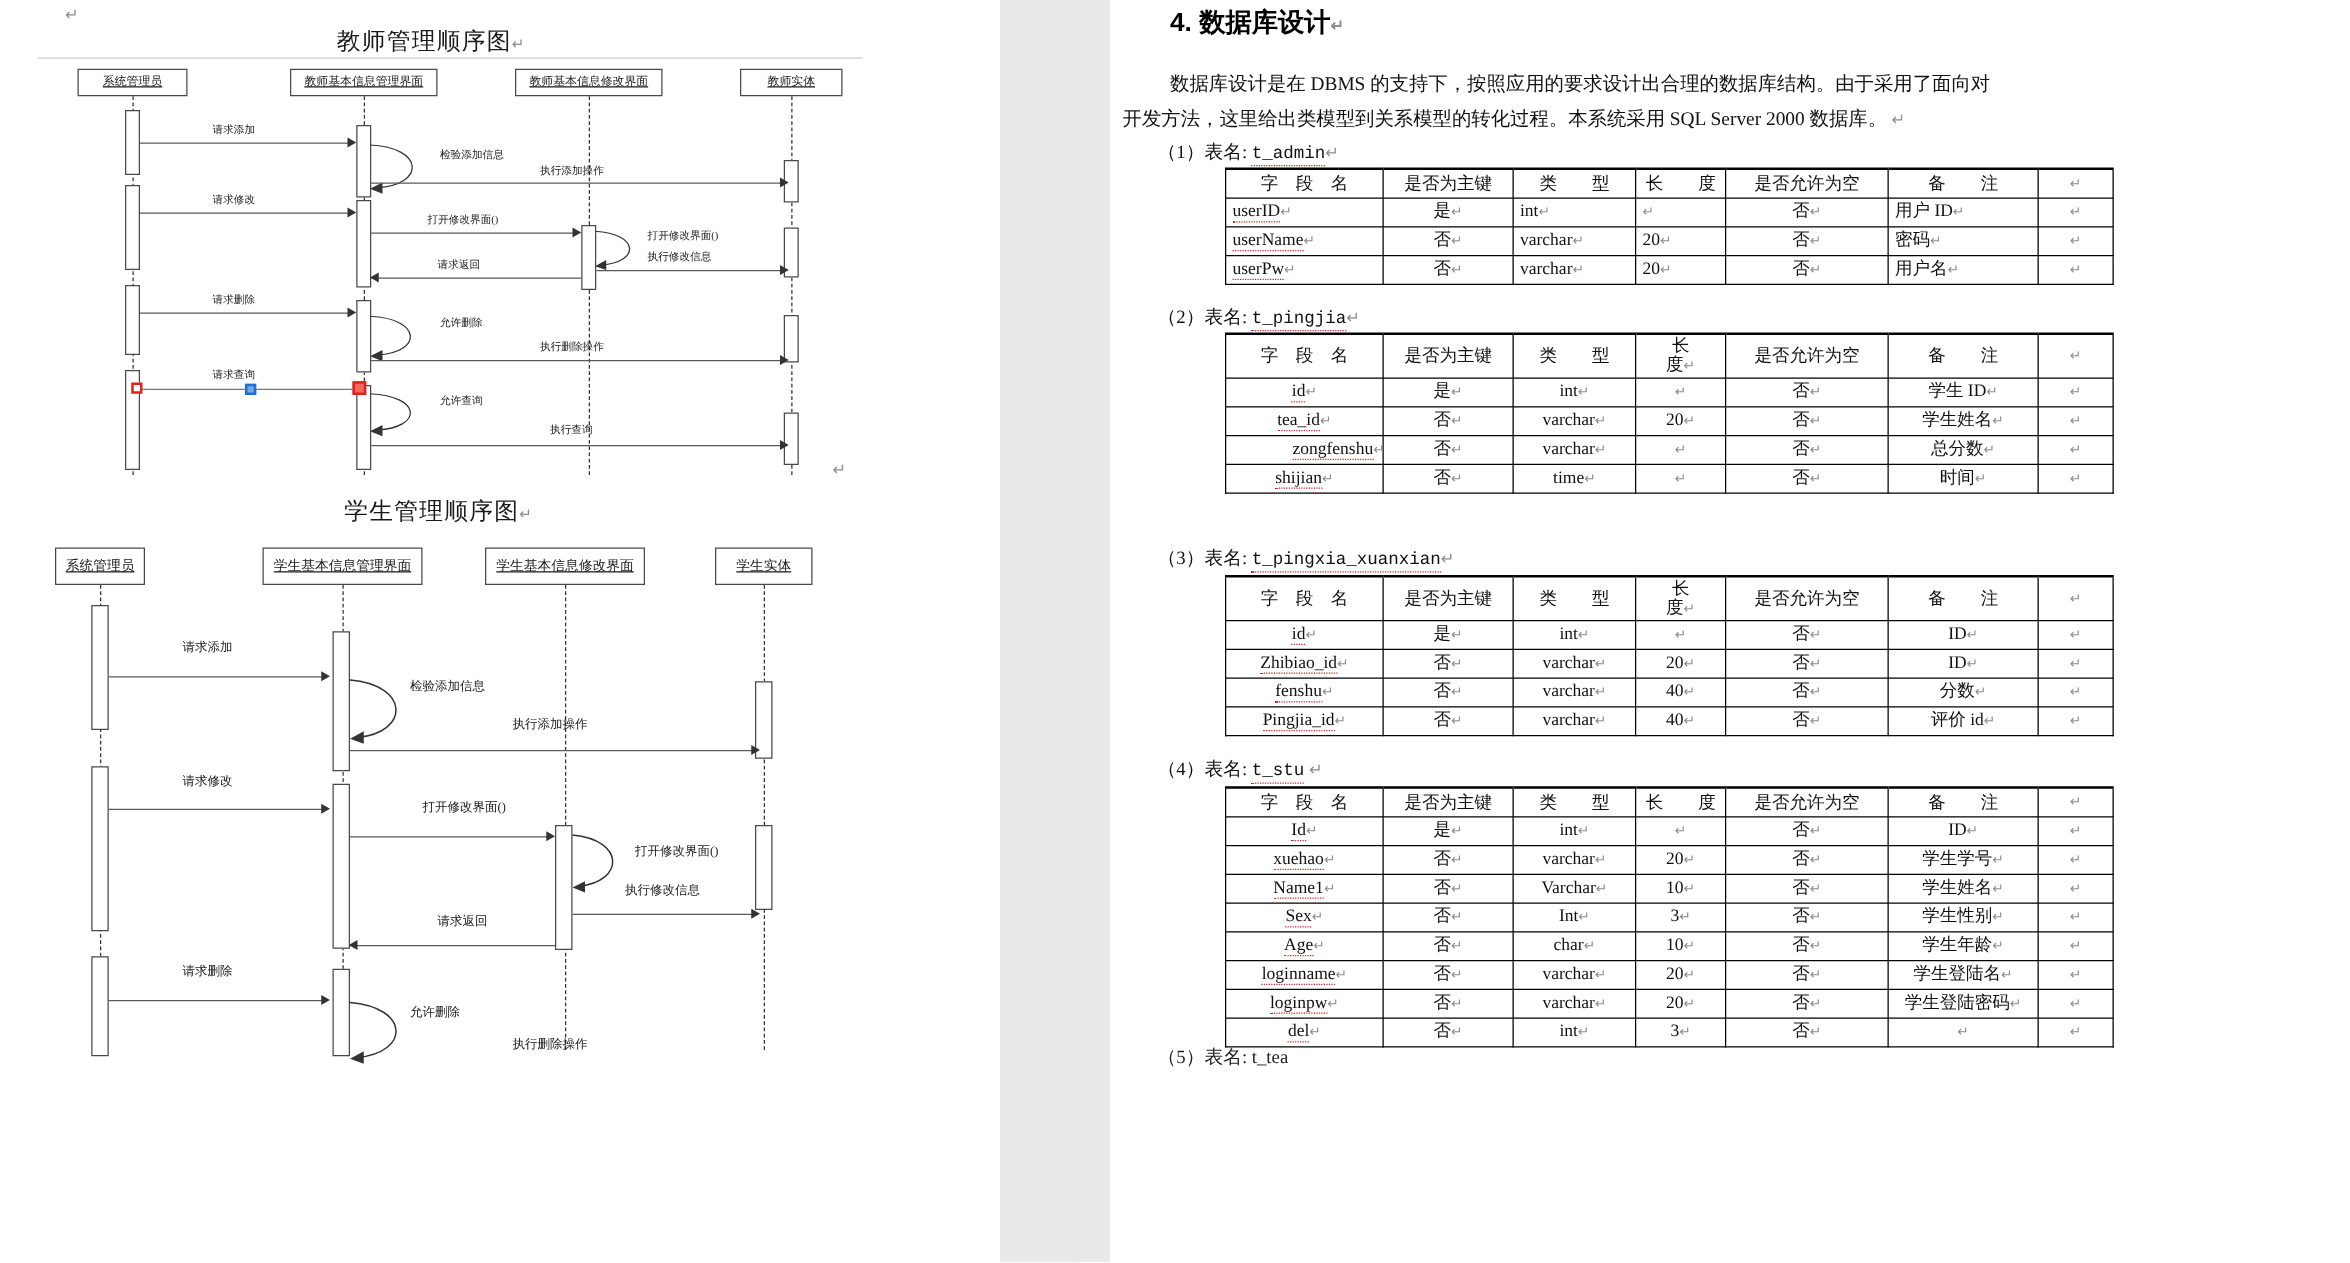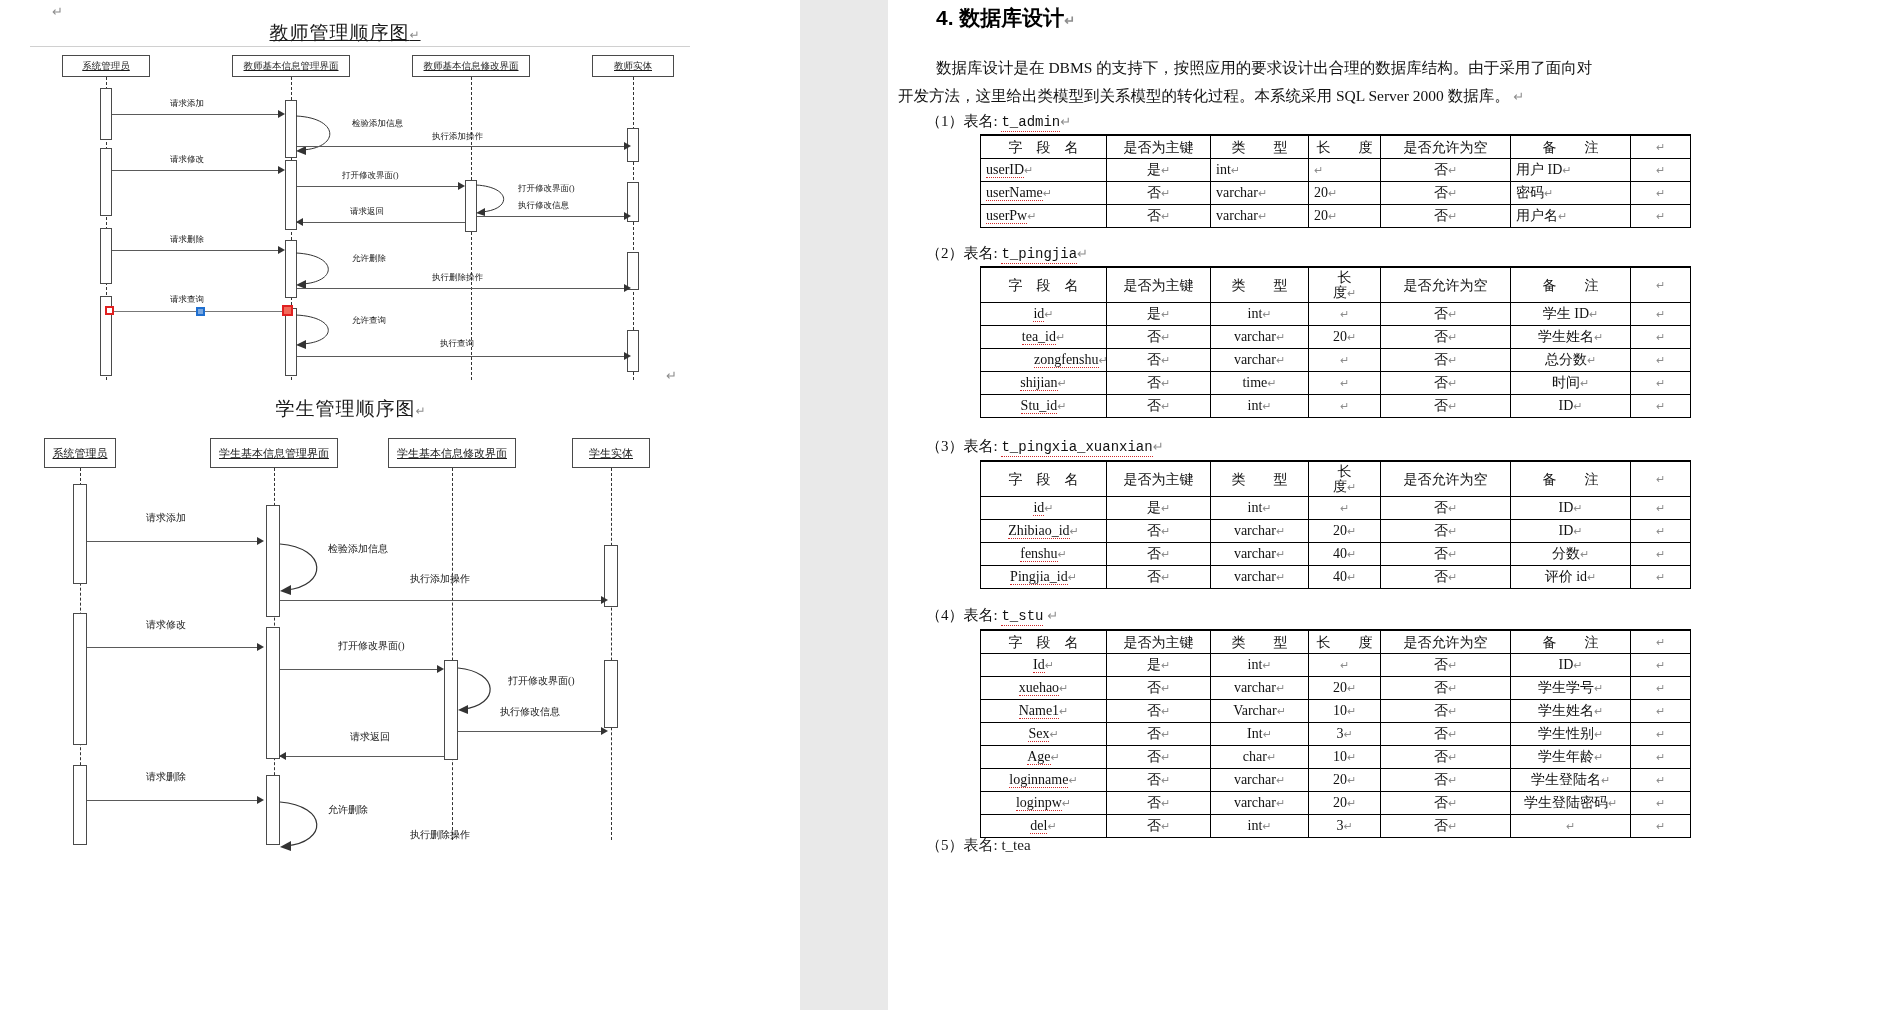--- a/index.html
+++ b/index.html
@@ -122,21 +122,21 @@
 </style>
 </head>
 <body>
 
 <div id="root">
 
   <div id="left-pane">
 
     <span class="para-mark" style="position:absolute;left:52px;top:4px;">↵</span>
 
-    <div class="diagram-title" style="left:0px;top:20px;width:690px;text-decoration:underline;"><span>教师管理顺序图</span><span class="para-mark" style="font-size:12px;">↵</span></div>
+    <div class="diagram-title" style="left:0px;top:20px;width:690px;"><span>教师管理顺序图</span><span class="para-mark" style="font-size:12px;">↵</span></div>
 
     <div class="hrule" style="left:30px;top:46px;width:660px;"></div>
 
     <div class="lifeline-box" style="left:62px;top:55px;width:88px;height:22px;">系统管理员</div>
     <div class="lifeline-box" style="left:232px;top:55px;width:118px;height:22px;">教师基本信息管理界面</div>
     <div class="lifeline-box" style="left:412px;top:55px;width:118px;height:22px;">教师基本信息修改界面</div>
     <div class="lifeline-box" style="left:592px;top:55px;width:82px;height:22px;">教师实体</div>
 
     <div class="lifeline-dash" style="left:106px;top:77px;height:303px;"></div>
     <div class="lifeline-dash" style="left:291px;top:77px;height:303px;"></div>
@@ -422,29 +422,20 @@
             </tr>
             <tr>
               <td class="fld ctr"><span style="border-bottom: 1px dotted rgb(208, 42, 42);">shijian</span><span class="pm">↵</span></td>
               <td class="ctr"><span>否</span><span class="pm">↵</span></td>
               <td class="ty ctr"><span>time</span><span class="pm">↵</span></td>
               <td class="len ctr"><span class="pm">↵</span></td>
               <td class="nul ctr"><span>否</span><span class="pm">↵</span></td>
               <td class="ctr"><span>时间</span><span class="pm">↵</span></td>
               <td class="ctr"><span class="pm">↵</span></td>
             </tr>
-            <tr>
-              <td class="fld ctr"><span style="border-bottom: 1px dotted rgb(208, 42, 42);">Stu_id</span><span class="pm">↵</span></td>
-              <td class="ctr"><span>否</span><span class="pm">↵</span></td>
-              <td class="ty ctr"><span>int</span><span class="pm">↵</span></td>
-              <td class="len ctr"><span class="pm">↵</span></td>
-              <td class="nul ctr"><span>否</span><span class="pm">↵</span></td>
-              <td class="ctr"><span>ID</span><span class="pm">↵</span></td>
-              <td class="ctr"><span class="pm">↵</span></td>
-            </tr>
           </tbody>
       </table>
 
       <div class="tbl-caption" style="left:38px;top:437px;"><span>（3）表名:</span> <span class="tname">t_pingxia_xuanxian</span><span class="para-mark">↵</span></div>
 
       <table class="db" id="tbl2" style="left:92px;top:460px;width:710px;">
         <colgroup>
             <col style="width:126px">
             <col style="width:104px">
             <col style="width:98px">

